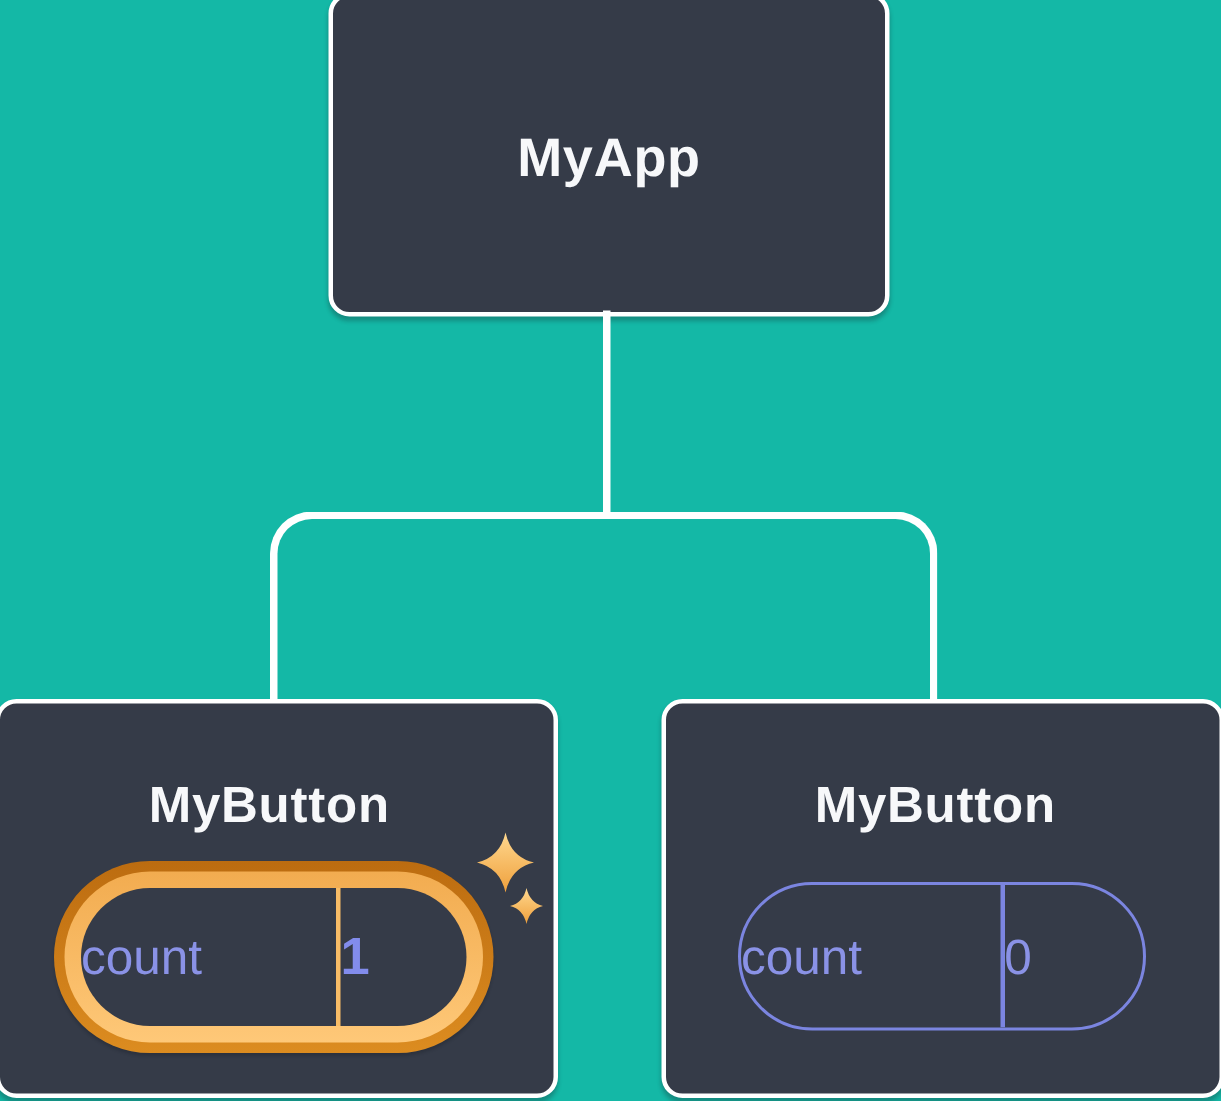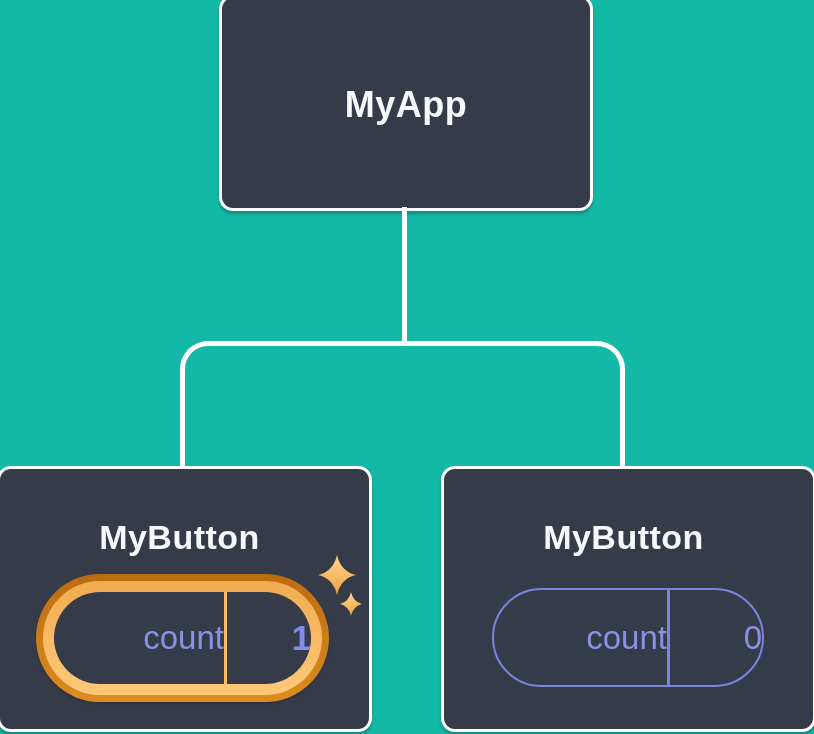--- a/index.html
+++ b/index.html
@@ -79,21 +79,21 @@
   .pill-plain{
     position:absolute;left:48px;top:119px;
     width:272px;height:99px;
     box-sizing:border-box;
     border:2.5px solid #7B85E0;
     border-radius:999px;
     display:flex;align-items:stretch;
     overflow:hidden;
   }
   .pill-section{
-    display:flex;align-items:center;justify-content:flex-end;
+    display:flex;align-items:center;justify-content:flex-start;
   }
   .pill-key{width:170px;}
   .pill-plain .pill-key{width:173px;}
   .pill-val{flex:1;}
   .pill-divider-orange{width:3px;background:#F8BC66;}
   .pill-divider-purple{width:2.5px;background:#7B85E0;}
   .state-key{color:#8A92E6;font-size:33px;}
   .state-value{color:#8A92E6;font-size:33px;}
   .state-value.bold{color:#828CEC;font-size:35px;font-weight:700;}
   

